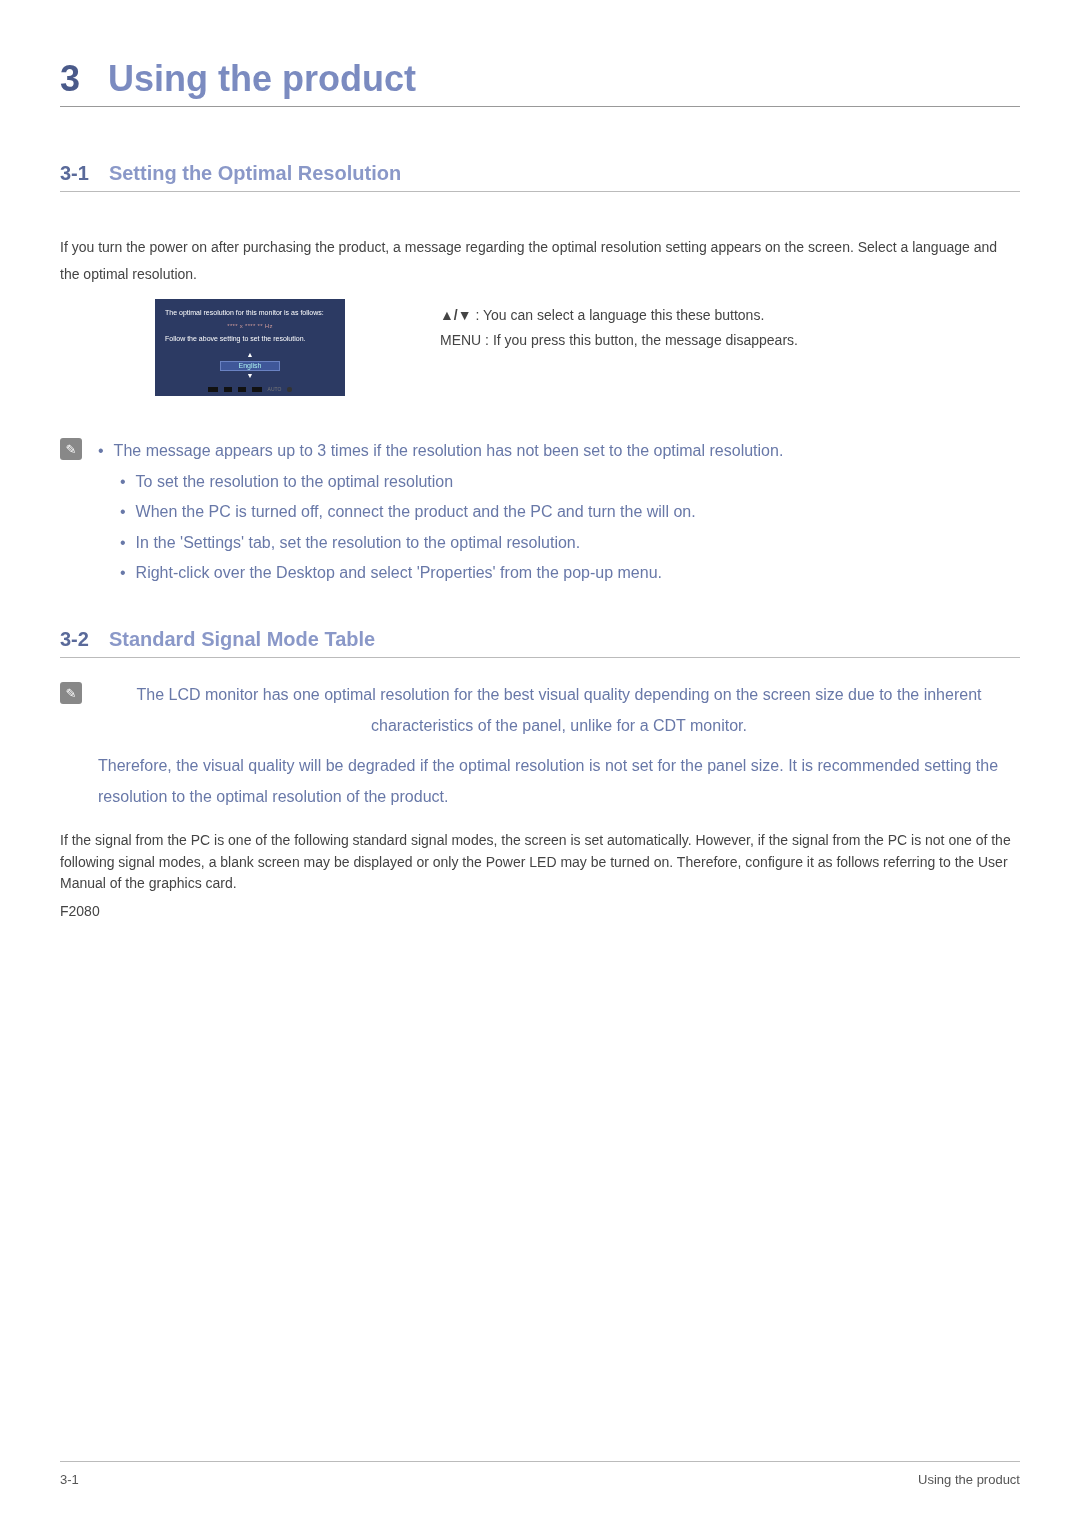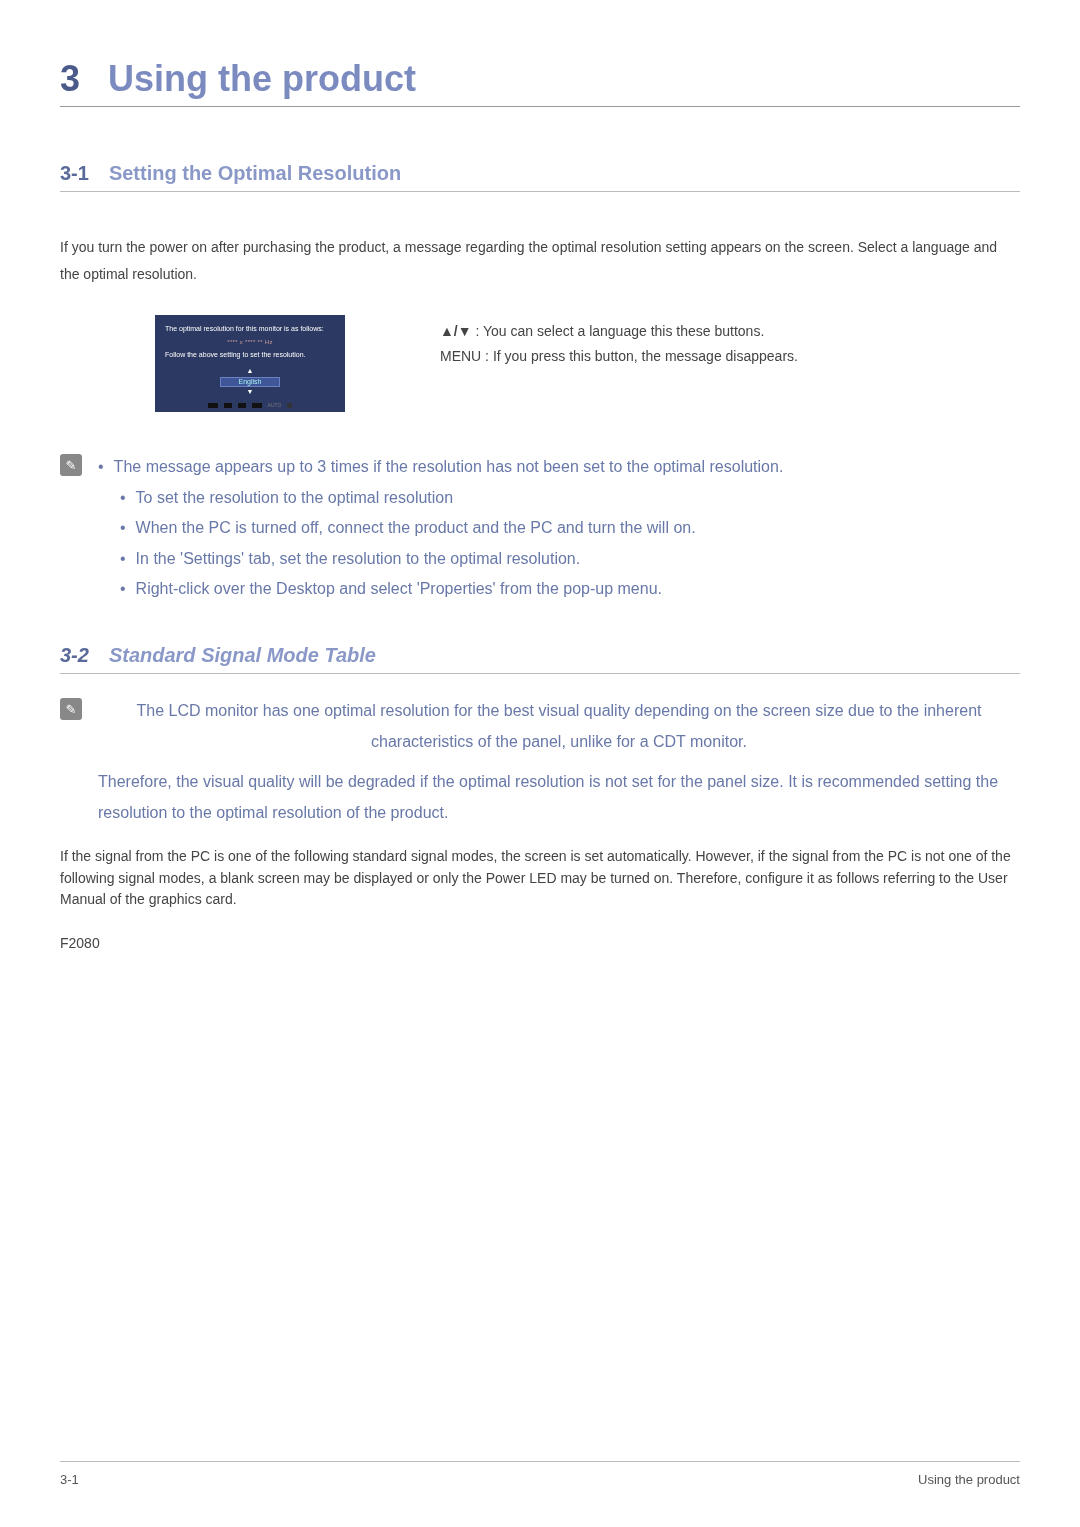--- a/index.html
+++ b/index.html
@@ -51,21 +51,21 @@
     font-size: 20px;
     font-weight: bold;
     color: #8a98c8;
     text-align: center;
   }
 
   .body-text {
     font-size: 14px;
     line-height: 1.9;
     color: #444;
-    margin-bottom: 28px;
+    margin-bottom: 12px;
   }
 
   
   .osd-row {
     display: flex;
     align-items: flex-start;
     margin-bottom: 40px;
     margin-top: 10px;
   }
   .osd-box-wrap {
@@ -144,21 +144,21 @@
   .note-content li::before {
     content: "•";
     margin-right: 10px;
   }
   .note-content .sub { padding-left: 22px; }
   .note-content .top { padding-left: 0; }
 
   .model-label {
     font-size:14px;
     color:#444;
-    margin-top:24px;
+    margin-top:8px;
   }
 
   
   .page-footer {
     position:absolute;
     left:60px; right:60px; bottom:40px;
     border-top:1px solid #bbb;
     padding-top:10px;
     display:flex;
     justify-content:space-between;
@@ -218,21 +218,21 @@
     <ul>
       <li class="top">The message appears up to 3 times if the resolution has not been set to the optimal resolution.</li>
       <li class="sub">To set the resolution to the optimal resolution</li>
       <li class="sub">When the PC is turned off, connect the product and the PC and turn the will on.</li>
       <li class="sub">In the 'Settings' tab, set the resolution to the optimal resolution.</li>
       <li class="sub">Right-click over the Desktop and select 'Properties' from the pop-up menu.</li>
     </ul>
   </div>
 </div>
 
-<div class="section-row" style="margin-bottom:22px;font-style:italic;">
+<div class="section-row" style="margin-bottom:22px;">
   <div class="section-num">3-2</div>
   <div class="section-title">Standard Signal Mode Table</div>
 </div>
 
 <div class="note-block" style="margin-bottom:18px;">
   <div class="note-icon">
     <div class="pencil-badge">✎</div>
   </div>
   <div class="note-content">
     <p style="margin-bottom:10px;text-align:center;">The LCD monitor has one optimal resolution for the best visual quality depending on the screen size due to the inherent characteristics of the panel, unlike for a CDT monitor.</p>

